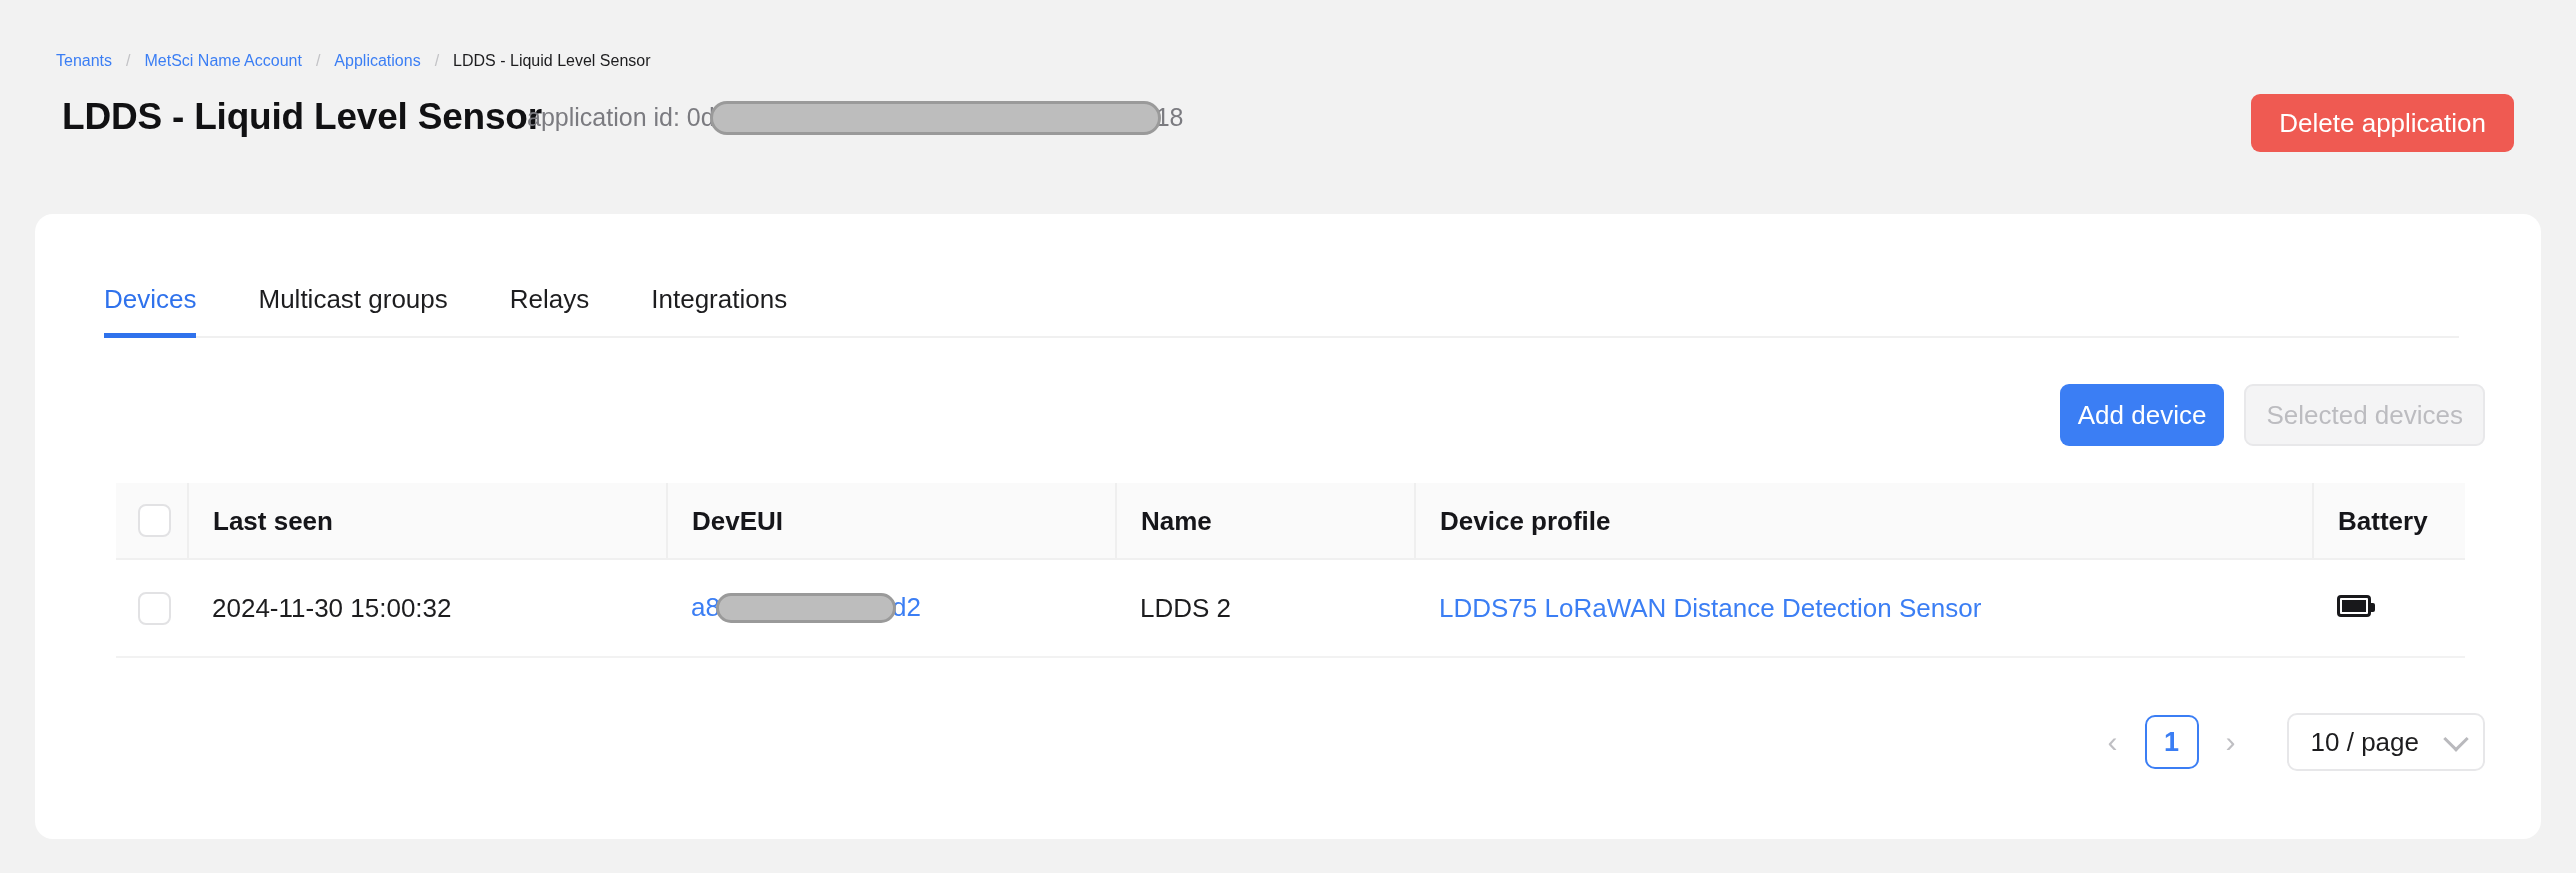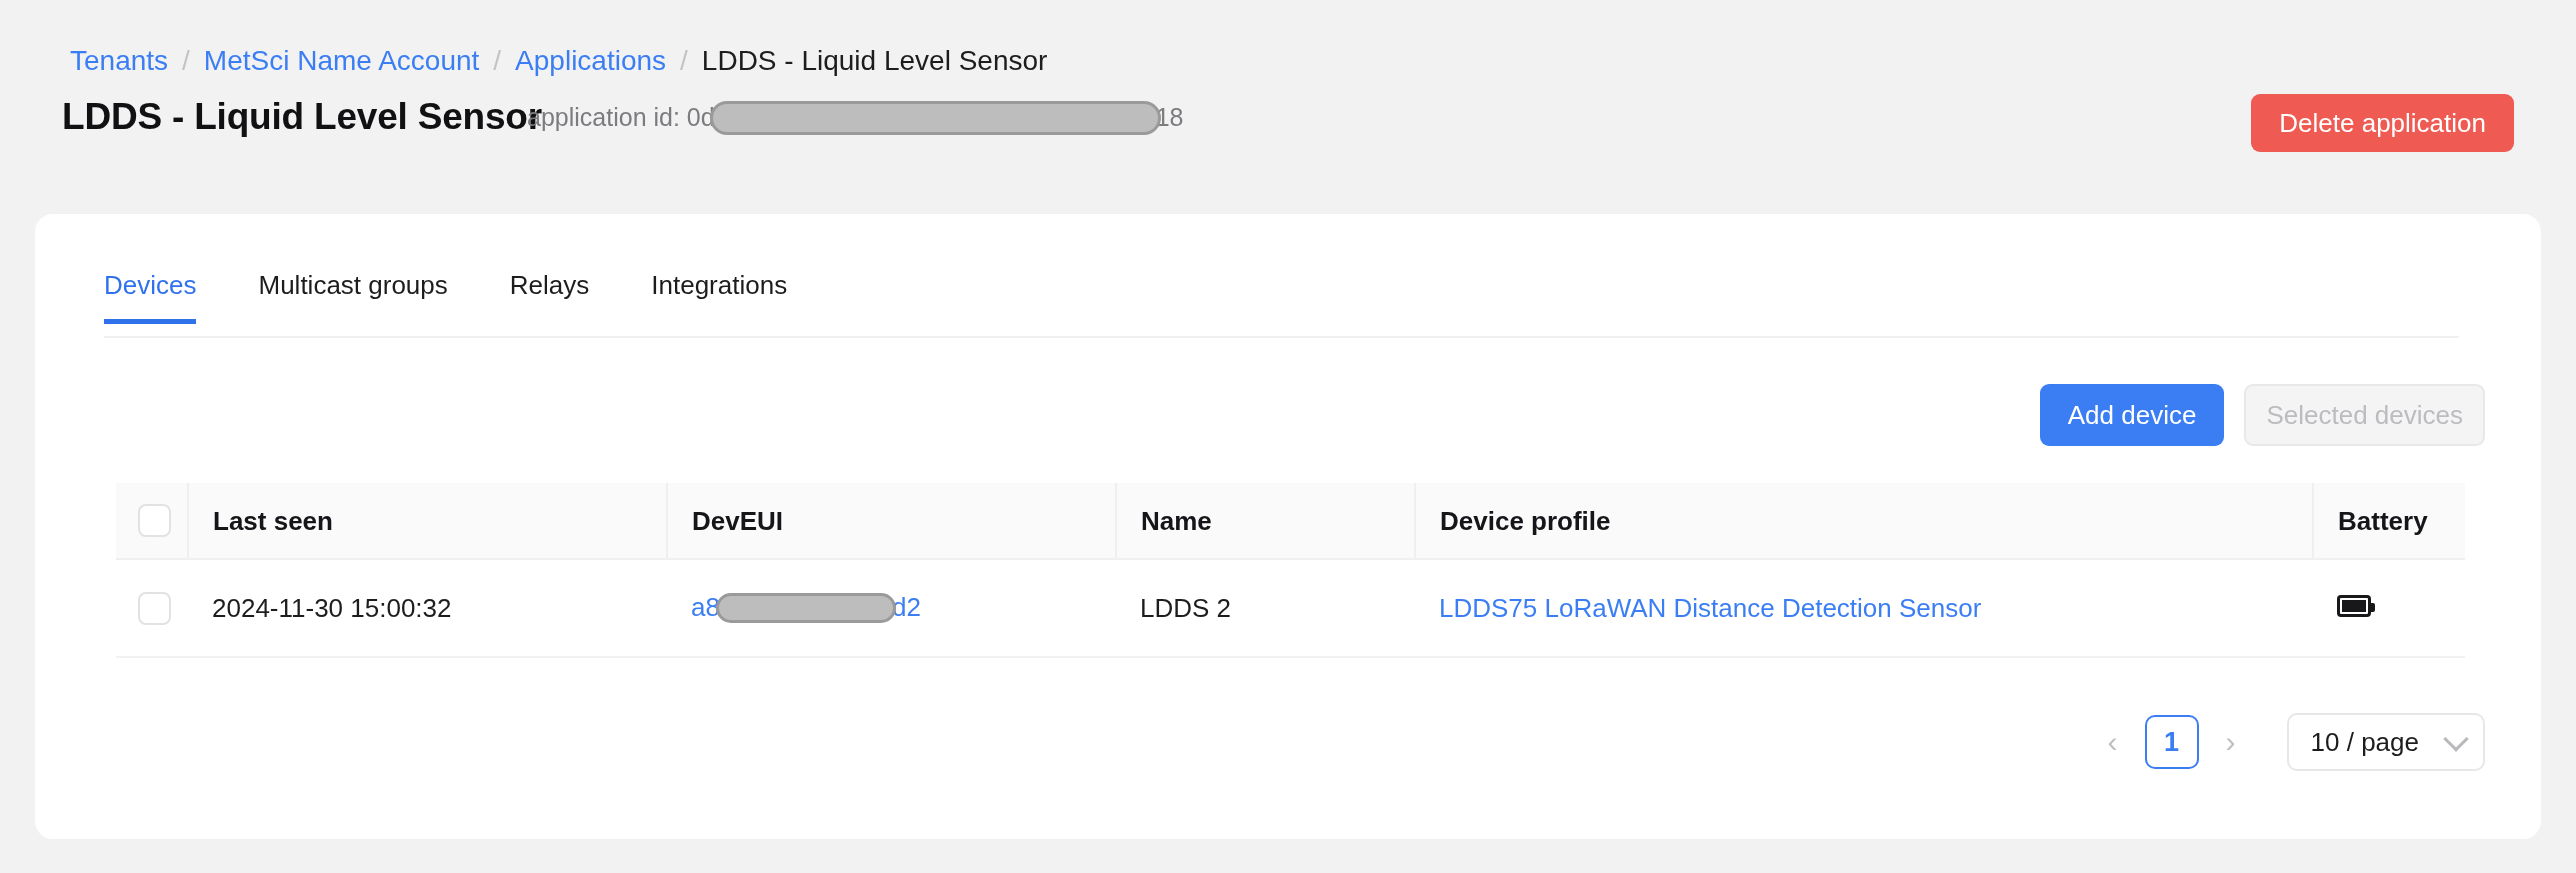--- a/index.html
+++ b/index.html
@@ -9,25 +9,25 @@
     background: #f2f2f2;
     font-family: "Liberation Sans", sans-serif;
     -webkit-font-smoothing: antialiased;
   }
 
   .page { position: relative; width: 2576px; height: 874px; overflow: hidden; }
 
   
   .breadcrumb {
     position: absolute;
-    left: 70px;
+    left: 56px;
     top: 46px;
     display: flex;
     align-items: center;
-    font-size: 28px;
+    font-size: 16px;
     line-height: 30px;
     white-space: nowrap;
   }
   .crumb { color: #9b9b9e; }
   .crumb.link { cursor: pointer; }
   .crumb.current { color: #1d1d1f; }
   .crumb-sep { color: #c3c3c6; margin: 0 14px; }
 
   
   .title-row {
@@ -99,21 +99,21 @@
   }
 
   
   .tabs {
     position: absolute;
     left: 69px;
     top: 56px;
     right: 82px;
     height: 68px;
     display: flex;
-    align-items: flex-start;
+    align-items: flex-end;
     border-bottom: 2px solid #f0f0f0;
   }
   .tab {
     font-size: 26px;
     line-height: 30px;
     color: #1d1d1f;
     padding: 0 0 22px 0;
     margin-right: 62px;
     position: relative;
     cursor: pointer;
@@ -138,21 +138,21 @@
   }
   .btn-primary {
     background: #3b7ef4;
     color: #ffffff;
     border: none;
     border-radius: 9px;
     font-family: inherit;
     font-size: 26px;
     line-height: 1;
     height: 62px;
-    padding: 0 28px;
+    padding: 0 18px;
     cursor: pointer;
     white-space: nowrap;
   }
   .btn-disabled {
     background: #f4f4f5;
     color: #bcbcc0;
     border: 2px solid #e8e8ea;
     border-radius: 9px;
     font-family: inherit;
     font-size: 26px;

